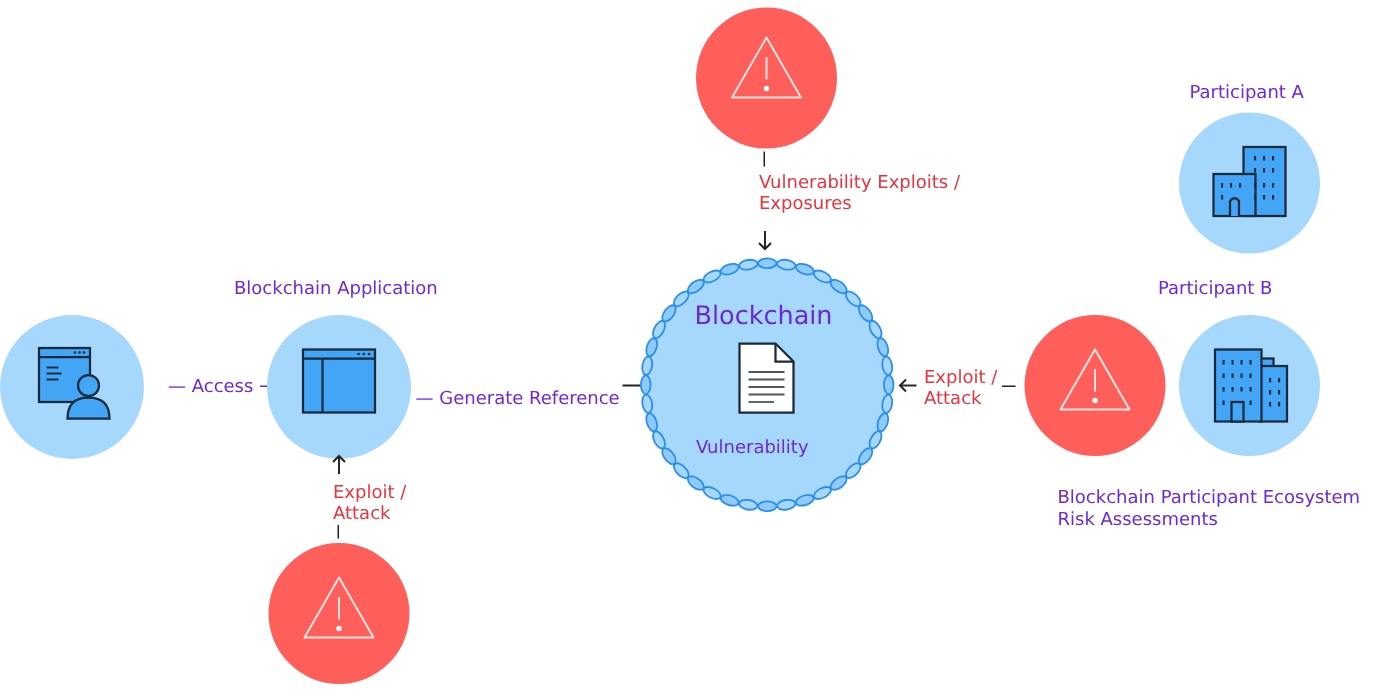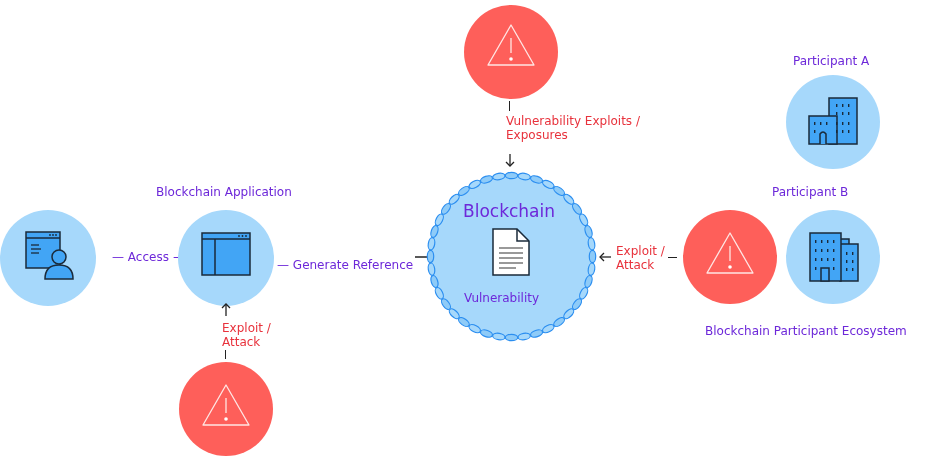--- a/index.html
+++ b/index.html
@@ -208,13 +208,14 @@
     <rect x="37" y="28" width="1.4" height="3"></rect>
       <rect x="43" y="28" width="1.4" height="3"></rect>
     <rect x="37" y="36" width="1.4" height="3"></rect>
       <rect x="43" y="36" width="1.4" height="3"></rect>
   </g>
   <rect x="12" y="36" width="8" height="13" fill="#42a5f5" stroke="#1a2a3a" stroke-width="1.5"></rect>
 </svg>
 
 <div class="abs lbl" style="left:705px;top:324px;line-height:15px;">
   <div>Blockchain Participant Ecosystem</div>
+  <div>Risk Assessments</div>
 </div>
 
 </body></html>

